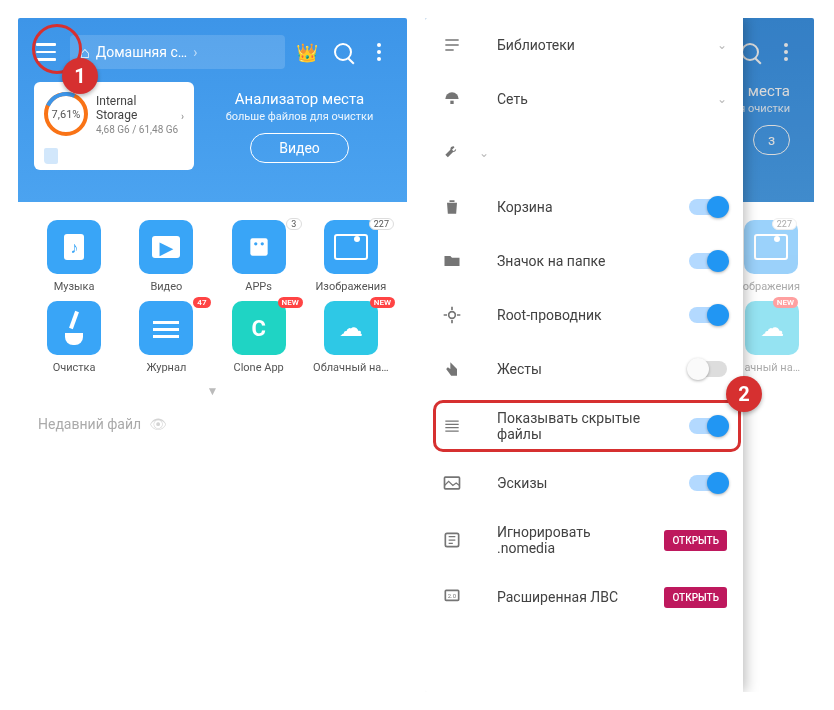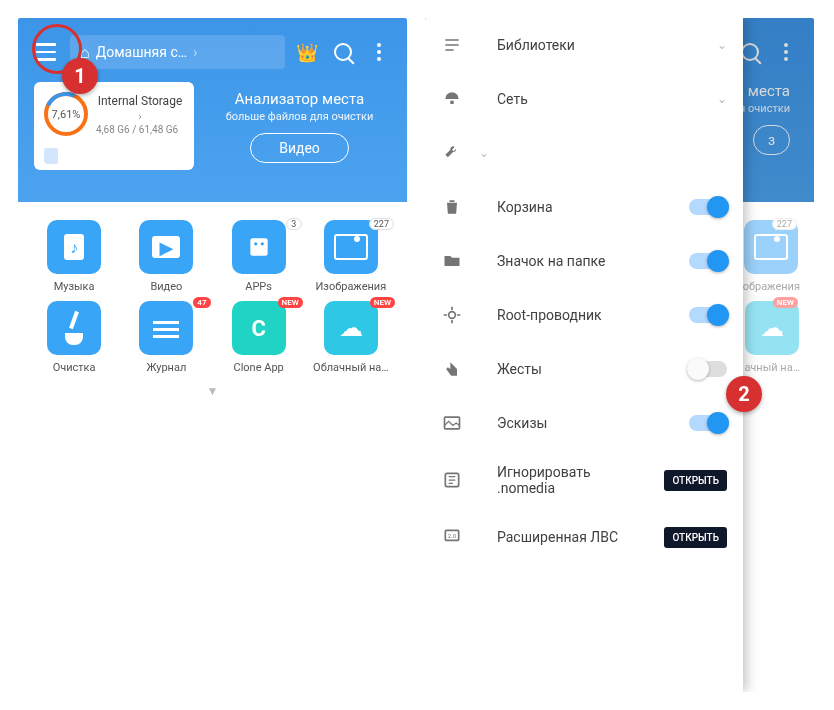--- a/index.html
+++ b/index.html
@@ -21,21 +21,21 @@
 .search-ic::after { content: ''; position: absolute; width: 2px; height: 8px; background: #fff; bottom: -6px; right: -2px; transform: rotate(-45deg); }
 .more-dots { display: flex; flex-direction: column; gap: 3px; }
 .more-dots span { width: 4px; height: 4px; background: #fff; border-radius: 50%; }
 
 .analyzer { display: flex; padding: 8px 16px; gap: 14px; align-items: center; }
 .storage-card { background: #fff; border-radius: 6px; width: 160px; height: 88px; padding: 10px 10px 8px; color: #333; position: relative; }
 .storage-top { display: flex; align-items: center; gap: 8px; }
 .pct-circle { width: 44px; height: 44px; border-radius: 50%; border: 4px solid #f97316; display: flex; align-items: center; justify-content: center; font-size: 11px; font-weight: 400; color: #555; position: relative; }
 .pct-circle::before { content:''; position:absolute; inset:-4px; border-radius:50%; border:4px solid transparent; border-top-color:#3d95e8; transform: rotate(-20deg); }
 .storage-info { flex: 1; }
-.storage-name { font-size: 12px; color: #444; display: flex; align-items: center; gap: 3px; flex-direction: column; }
+.storage-name { font-size: 12px; color: #444; display: flex; align-items: flex-end; gap: 3px; }
 .storage-arrow { color: #888; font-size: 10px; }
 .storage-size { font-size: 10px; color: #888; margin-top: 2px; }
 .sd-ic { position: absolute; bottom: 6px; left: 10px; width: 14px; height: 16px; background: #d2e7fb; border-radius: 2px 2px 2px 4px; }
 .an-right { flex: 1; text-align: center; }
 .an-title { font-size: 15px; font-weight: 400; margin-bottom: 2px; }
 .an-sub { font-size: 11px; opacity: 0.9; margin-bottom: 10px; }
 .an-btn { display: inline-block; border: 1.5px solid #fff; border-radius: 18px; padding: 6px 28px; font-size: 14px; }
 
 .grid { display: grid; grid-template-columns: repeat(4, 1fr); gap: 8px 0; padding: 18px 10px 6px; }
 .gitem { display: flex; flex-direction: column; align-items: center; gap: 6px; position: relative; }
@@ -75,21 +75,21 @@
 .drow { display: flex; align-items: center; padding: 14px 16px; gap: 16px; min-height: 54px; }
 .drow-ic { width: 22px; display: flex; justify-content: center; color: #757575; font-size: 18px; }
 .drow-label { flex: 1; font-size: 14px; color: #424242; margin-left: 18px; }
 .drow-right { display: flex; align-items: center; }
 .chev { color: #bbb; font-size: 12px; }
 .toggle { width: 38px; height: 16px; border-radius: 10px; position: relative; }
 .toggle.on { background: #b3d9ff; }
 .toggle.on::after { content:''; position:absolute; right:-2px; top:-3px; width:22px; height:22px; background:#2196f3; border-radius:50%; box-shadow:0 1px 3px rgba(0,0,0,0.3); }
 .toggle.off { background: #ddd; }
 .toggle.off::after { content:''; position:absolute; left:-2px; top:-3px; width:22px; height:22px; background:#fafafa; border-radius:50%; box-shadow:0 1px 3px rgba(0,0,0,0.3); }
-.open-btn { background: #0f172a; color: #fff; font-size: 10px; padding: 5px 8px; border-radius: 3px; font-weight: 500; }
+.open-btn { background: #be185d; color: #fff; font-size: 10px; padding: 5px 8px; border-radius: 3px; font-weight: 500; }
 .hl-row { position: relative; }
 .hl-box { position: absolute; left: 8px; right: 2px; top: 4px; bottom: 4px; border: 3px solid #d63030; border-radius: 10px; pointer-events: none; }
 
 
 .callout { position: absolute; width: 36px; height: 36px; background: #d63030; border-radius: 50%; color: #fff; display: flex; align-items: center; justify-content: center; font-size: 20px; font-weight: 700; z-index: 100; box-shadow: 0 2px 4px rgba(0,0,0,0.3); }
 .co1 { left: 62px; top: 58px; }
 .co2 { left: 726px; top: 376px; }
 .hl-circle { position: absolute; left: 32px; top: 24px; width: 50px; height: 50px; border: 3px solid #d63030; border-radius: 50%; z-index: 99; pointer-events: none; }
 
 svg.mini { width: 20px; height: 20px; fill: #757575; }
@@ -186,20 +186,24 @@
           <div class="badge-red">NEW</div>
           <div class="glabel">Clone App</div>
         </div>
       <div class="gitem">
           <div class="gicon ic-cloud"></div>
           <div class="badge-red">NEW</div>
           <div class="glabel">Облачный на…</div>
         </div>
     </div>
     <div class="expand-arrow">▼</div>
+    <div class="recent">
+      <span>Недавний файл</span>
+      <span class="eye-off">👁</span>
+    </div>
   </div>
 
   <div class="phone phone-r">
     <div class="bg-dim">
       <div class="header">
         <div class="topbar">
           <div style="flex:1"></div>
           <div class="search-btn">
               <div class="search-ic"></div>
             </div>
@@ -300,20 +304,32 @@
         <div class="drow-ic">
             <svg class="mini" viewBox="0 0 24 24">
               <path d="M10 4v8l-3-2-2 2 6 8h7V12l-8-8z"></path>
             </svg>
           </div>
         <div class="drow-label">Жесты</div>
         <div class="drow-right">
             <div class="toggle off"></div>
           </div>
       </div>
+      <div class="drow hl-row">
+        <div class="drow-ic">
+            <svg class="mini" viewBox="0 0 24 24">
+              <path d="M4 6h16M4 10h16M4 14h16M4 18h16" stroke="#757575" stroke-width="1.5" fill="none"></path>
+            </svg>
+          </div>
+        <div class="drow-label">Показывать скрытые файлы</div>
+        <div class="drow-right">
+            <div class="toggle on"></div>
+          </div>
+        <div class="hl-box"></div>
+      </div>
       <div class="drow">
         <div class="drow-ic">
             <svg class="mini" viewBox="0 0 24 24">
               <rect x="3" y="5" width="18" height="14" rx="1" fill="none" stroke="#757575" stroke-width="2"></rect>
               <path d="M3 15l5-5 5 5 4-3 4 3" stroke="#757575" stroke-width="1.5" fill="none"></path>
             </svg>
           </div>
         <div class="drow-label">Эскизы</div>
         <div class="drow-right">
             <div class="toggle on"></div>

